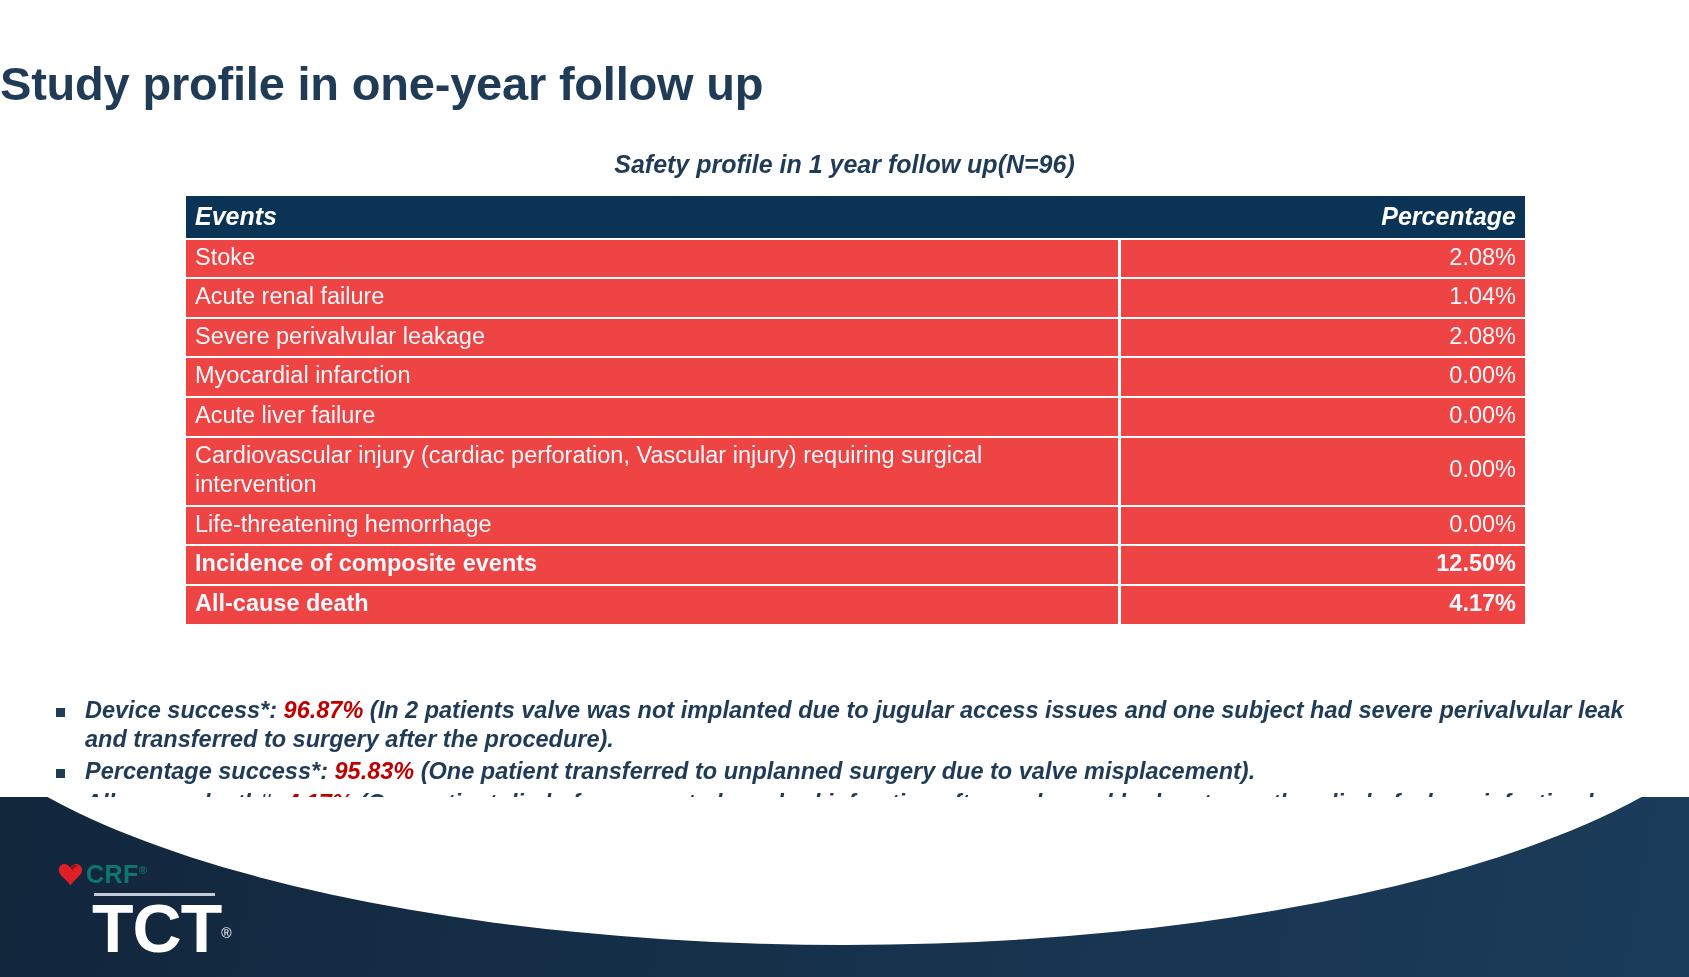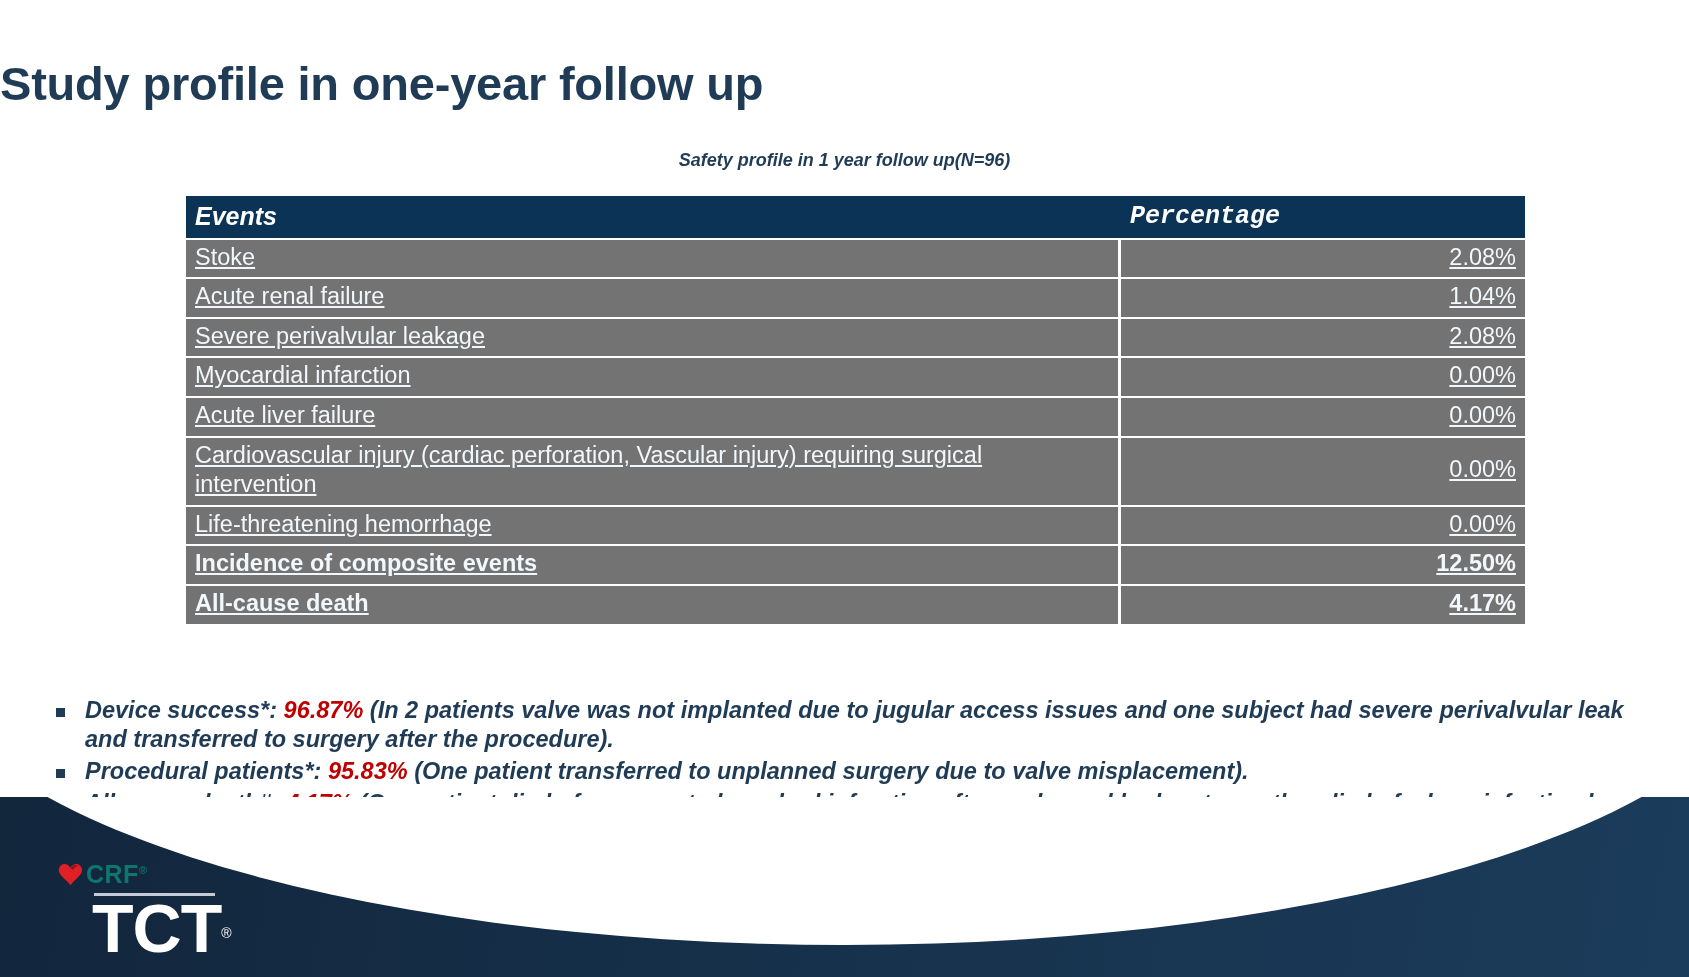--- a/index.html
+++ b/index.html
@@ -38,21 +38,21 @@
     white-space: nowrap;
   }
 
   
   .table-caption {
     position: absolute;
     top: 150px;
     left: 0;
     width: 1689px;
     text-align: center;
-    font-size: 18px;
+    font-size: 25px;
     font-weight: bold;
     font-style: italic;
     color: #1f3b56;
   }
 
   
   .data-table {
     position: absolute;
     left: 186px;
     top: 196px;
@@ -77,28 +77,27 @@
     font-style: italic;
     font-weight: bold;
     font-size: 25px;
     padding-top: 5px;
     border-bottom: 2.5px solid #ffffff;
   }
 
   .col-events { width: 935px; text-align: left; }
   .col-pct    { width: 404px; text-align: right; }
 
-  .data-table th.col-pct { text-align: left; font-family: Liberation Mono, monospace; }
+  .data-table th.col-pct { text-align: right; }
 
   .data-table td.col-events,
   .data-table td.col-pct {
-    background: #737373;
+    background: #ef4444;
     color: #f2f7fb;
     border-right: 0;
-    text-decoration: underline;
   }
 
   .data-table td.col-events { border-right: 3px solid #ffffff; }
 
   
   .row-highlight td {
     color: #f5b81f;
     font-weight: bold;
   }
 
@@ -287,21 +286,21 @@
       </tbody>
   </table>
 
   <div class="notes" id="notes-list">
       <div class="note">
         <span class="note-bullet"></span>
         <span class="note-text"><span>Device success*: </span><span class="note-value">96.87%</span><span> (In 2 patients valve was not implanted due to jugular access issues and one subject had severe perivalvular leak and transferred to surgery after the procedure).</span></span>
       </div>
       <div class="note">
         <span class="note-bullet"></span>
-        <span class="note-text"><span>Procedural patients*: </span><span class="note-value">95.83%</span><span> (One patient transferred to unplanned surgery due to valve misplacement).</span></span>
+        <span class="note-text"><span>Percentage success*: </span><span class="note-value">95.83%</span><span> (One patient transferred to unplanned surgery due to valve misplacement).</span></span>
       </div>
       <div class="note">
         <span class="note-bullet"></span>
         <span class="note-text"><span>All-cause death#: </span><span class="note-value">4.17%</span><span> (One patient died of a suspected cerebral infarction after prolonged bed rest , another died of a lung infection by COVID-19, and two death after falling).</span></span>
       </div>
     </div>
 
   <div class="footer">
     <div class="footer-band"></div>
     <div class="footer-arc"></div>

